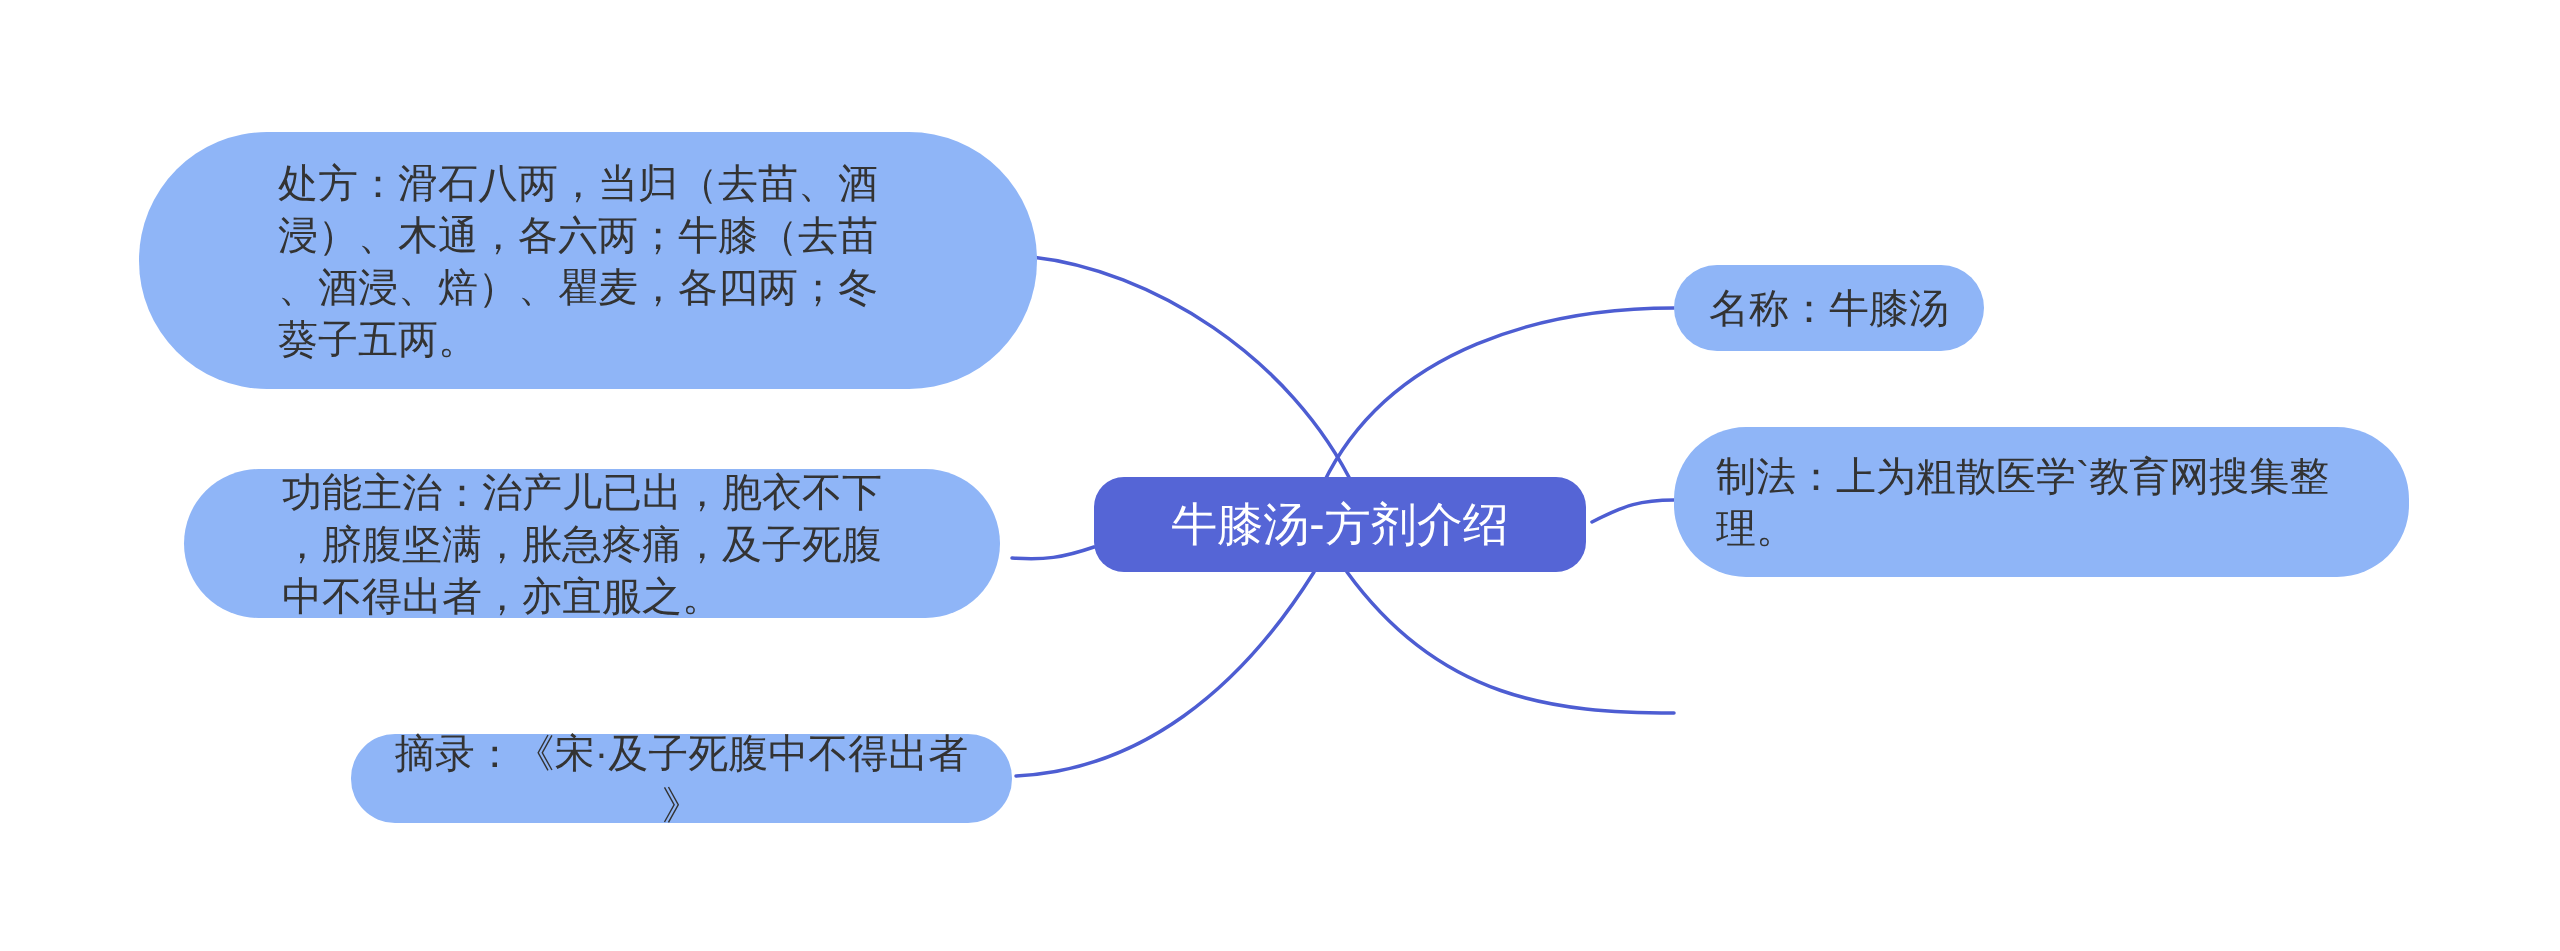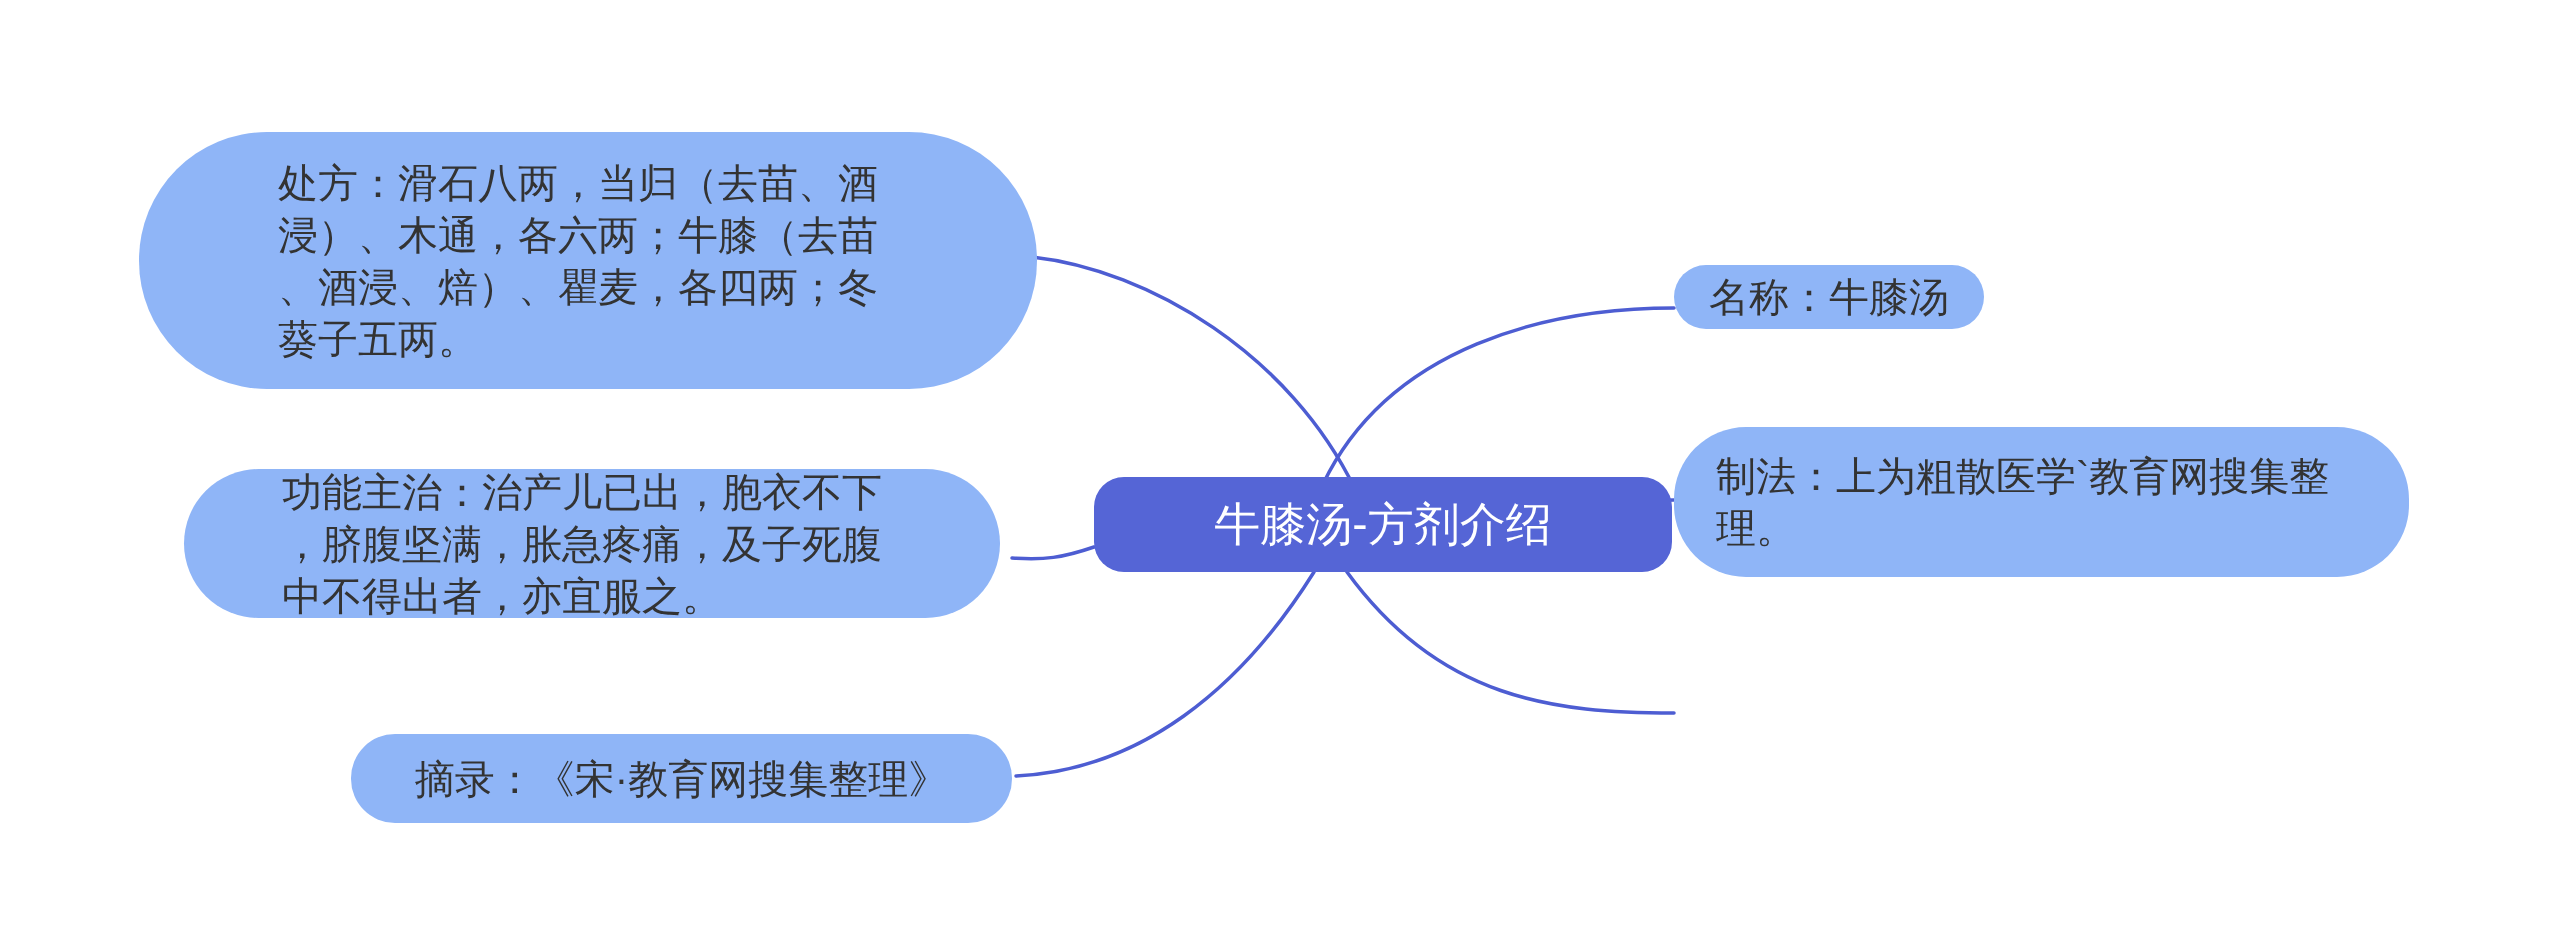--- a/index.html
+++ b/index.html
@@ -72,25 +72,25 @@
   }
   #n-source {
     left: 351px; top: 734px; width: 661px; height: 89px;
     border-radius: 44px;
     padding: 0 30px;
     justify-content: center;
     text-align: center;
   }
   
   #n-center {
-    left: 1094px; top: 477px; width: 578px; height: 95px;
+    left: 1094px; top: 477px; width: 492px; height: 95px;
   }
   
   #n-name {
-    left: 1674px; top: 265px; width: 310px; height: 64px;
+    left: 1674px; top: 265px; width: 310px; height: 86px;
     border-radius: 43px;
     padding: 0 20px;
     justify-content: center;
     text-align: center;
   }
   #n-preparation {
     left: 1674px; top: 427px; width: 735px; height: 150px;
     border-radius: 72px;
     padding: 0 42px;
     align-items: center;
@@ -117,21 +117,21 @@
 
   <div class="node" id="n-prescription">
     <span class="label">处方：滑石八两，当归（去苗、酒浸）、木通，各六两；牛膝（去苗、酒浸、焙）、瞿麦，各四两；冬葵子五两。</span>
   </div>
 
   <div class="node" id="n-indications">
     <span class="label">功能主治：治产儿已出，胞衣不下，脐腹坚满，胀急疼痛，及子死腹中不得出者，亦宜服之。</span>
   </div>
 
   <div class="node" id="n-source">
-    <span class="label">摘录：《宋·教育网搜集整理》</span>
+    <span class="label">摘录：《宋·及子死腹中不得出者》</span>
   </div>
 
   <div class="center-node" id="n-center">
     <span class="label">牛膝汤-方剂介绍</span>
   </div>
 
   <div class="node" id="n-name">
     <span class="label">名称：牛膝汤</span>
   </div>
 

